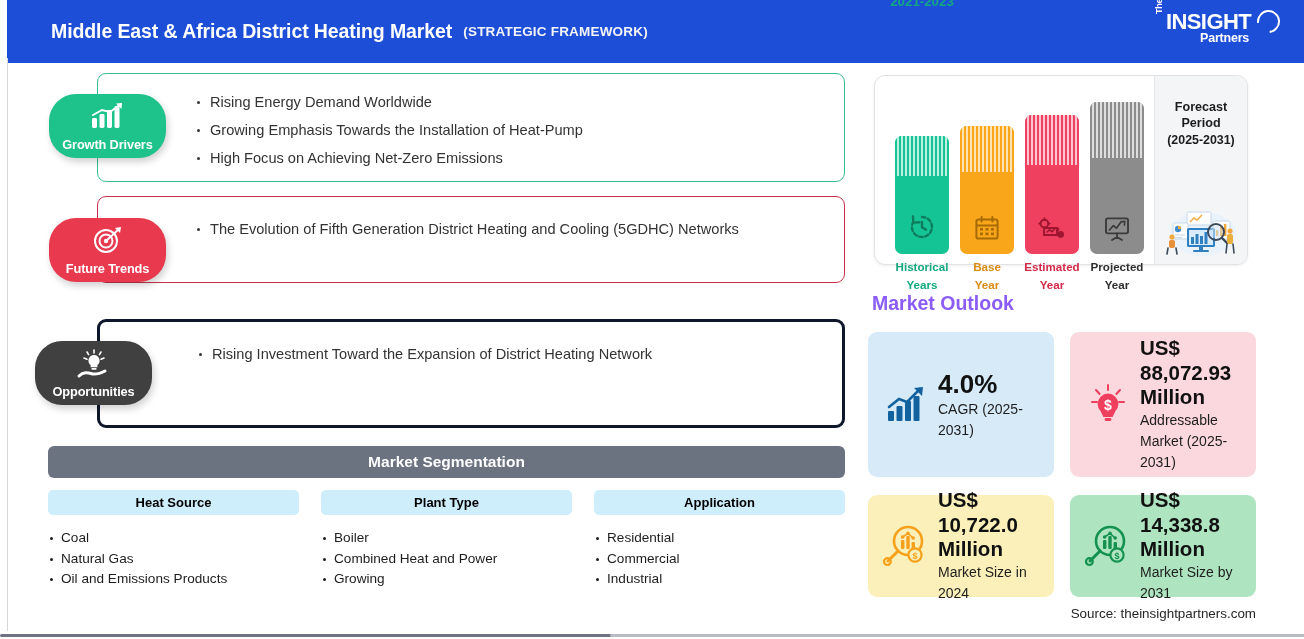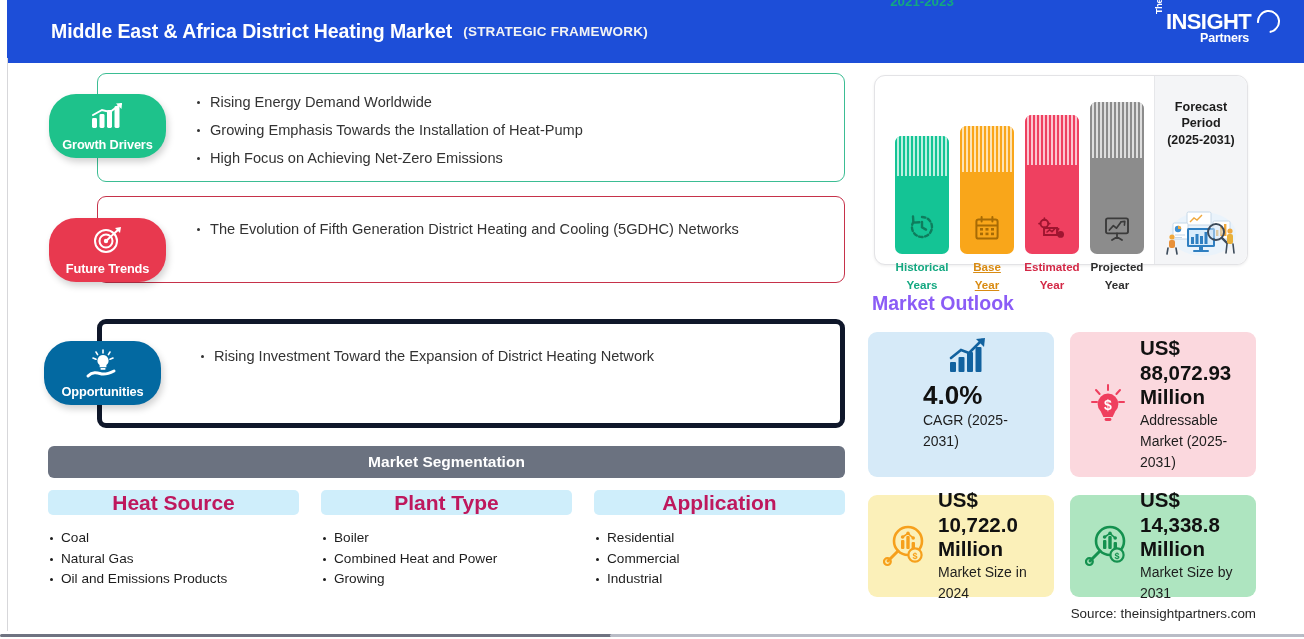--- a/index.html
+++ b/index.html
@@ -75,21 +75,21 @@
 
   
   #segbar{
     position:absolute;left:48px;top:446px;width:797px;height:32px;background:#6b7280;
     border-radius:6px;color:#fff;font-size:15.5px;font-weight:bold;
     display:flex;align-items:center;justify-content:center;
   }
   .segcol{position:absolute;top:490px;}
   .seghead{
     height:25px;background:#cfeefb;border-radius:5px;display:flex;align-items:center;
-    justify-content:center;color:#be185d;font-size:21px;font-weight:bold;
+    justify-content:center;color:#000000;font-size:13px;font-weight:bold;
   }
   .seglist{margin:0;padding:0;list-style:none;margin-top:13px;}
   .seglist li{
     position:relative;padding-left:13px;font-size:13.6px;line-height:20.6px;color:#1d1d1d;
     white-space:nowrap;
   }
   .seglist li:before{
     content:"";position:absolute;left:2px;top:9px;width:3.2px;height:3.2px;border-radius:50%;background:#1d1d1d;
   }
 
@@ -188,26 +188,26 @@
         <circle cx="14" cy="15" r="11" fill="none" stroke="#fff" stroke-width="2"></circle>
         <circle cx="14" cy="15" r="6.5" fill="none" stroke="#fff" stroke-width="2"></circle>
         <circle cx="14" cy="15" r="2.2" fill="#fff"></circle>
         <path d="M14 15 L27 3" stroke="#fff" stroke-width="2" stroke-linecap="round"></path>
         <path d="M23 2 L29 1 L28 7 Z" fill="#fff"></path>
       </svg>
     </span>
     <span class="blabel">Future Trends</span>
   </div>
 
-  <div class="panel" style="left:97px;top:319px;width:748px;height:109px;border:5px solid #0f172a;">
+  <div class="panel" style="left:97px;top:319px;width:748px;height:109px;border:3px solid #0f172a;">
     <ul class="bullets" style="padding:18px 0 0 97px;">
       <li>Rising Investment Toward the Expansion of District Heating Network</li>
     </ul>
   </div>
-  <div class="badge" style="left:44px;top:341px;background:#0369a1;">
+  <div class="badge" style="left:35px;top:341px;background:#404040;">
     <span class="bicon">
       <svg width="38" height="30" viewBox="0 0 38 30">
         <g stroke="#fff" stroke-width="1.6" stroke-linecap="round">
           <path d="M19 1 L19 4"></path>
             <path d="M12 3 L13.6 5.6"></path>
             <path d="M26 3 L24.4 5.6"></path>
           <path d="M9 9 L12 10.2"></path>
             <path d="M29 9 L26 10.2"></path>
         </g>
         <path d="M19 6 a5.6 5.6 0 0 1 3.4 10 v2.2 h-6.8 V16 A5.6 5.6 0 0 1 19 6 Z" fill="#fff"></path>
@@ -278,21 +278,21 @@
                 <rect x="6" y="13" width="3" height="2.6"></rect>
                   <rect x="11.5" y="13" width="3" height="2.6"></rect>
                   <rect x="17" y="13" width="3" height="2.6"></rect>
                 <rect x="6" y="17.6" width="3" height="2.6"></rect>
                   <rect x="11.5" y="17.6" width="3" height="2.6"></rect>
                   <rect x="17" y="17.6" width="3" height="2.6"></rect>
               </g>
             </svg>
           </div>
         </div>
-        <div class="tl-cap" style="top:132px;color:#d98b12;text-decoration:underline;">Base<br>Year</div>
+        <div class="tl-cap" style="top:132px;color:#d98b12;">Base<br>Year</div>
       </div>
 
       <div class="tl-item" style="left:150px;">
 
         <div class="tl-bar" style="height:139px;background:#ef4060;">
           <div class="tl-stripe" style="background:repeating-linear-gradient(90deg,#ef4060 0 2px,#fbc6d0 2px 4px);height:50px;"></div>
           <div class="tl-icon">
             <svg width="30" height="26" viewBox="0 0 30 26">
               <path d="M7 13 H20 V20 H7 Z" fill="none" stroke="#9e1530" stroke-width="1.9"></path>
               <circle cx="7.4" cy="8.6" r="3.9" fill="none" stroke="#9e1530" stroke-width="1.9"></circle>
@@ -367,21 +367,21 @@
               <rect x="68" y="44" width="6" height="10" rx="2" fill="#e8b03a"></rect>
               <path d="M68 54 l-1 9 M74 54 l1 9" stroke="#3b4a5a" stroke-width="1.6" stroke-linecap="round"></path>
             </g>
         </svg>
       </div>
     </div>
   </div>
 
   <div id="outlook-title">Market Outlook</div>
 
-  <div class="ocard" style="left:868px;top:332px;width:186px;height:145px;background:#d6eaf8;flex-direction:column;">
+  <div class="ocard" style="left:868px;top:332px;width:186px;height:145px;background:#d6eaf8;">
     <div class="oicon">
       <svg width="42" height="40" viewBox="0 0 42 40">
         <g fill="#12629f">
           <rect x="3" y="26" width="6" height="10" rx="1"></rect>
           <rect x="11.5" y="21" width="6" height="15" rx="1"></rect>
           <rect x="20" y="16" width="6" height="20" rx="1"></rect>
           <rect x="28.5" y="11" width="6" height="25" rx="1"></rect>
         </g>
         <path d="M4 22 L14 14 L22 17 L35 4" stroke="#12629f" stroke-width="2.6" fill="none" stroke-linecap="round"></path>
         <path d="M29 3 L38 2 L37 11 Z" fill="#12629f"></path>

